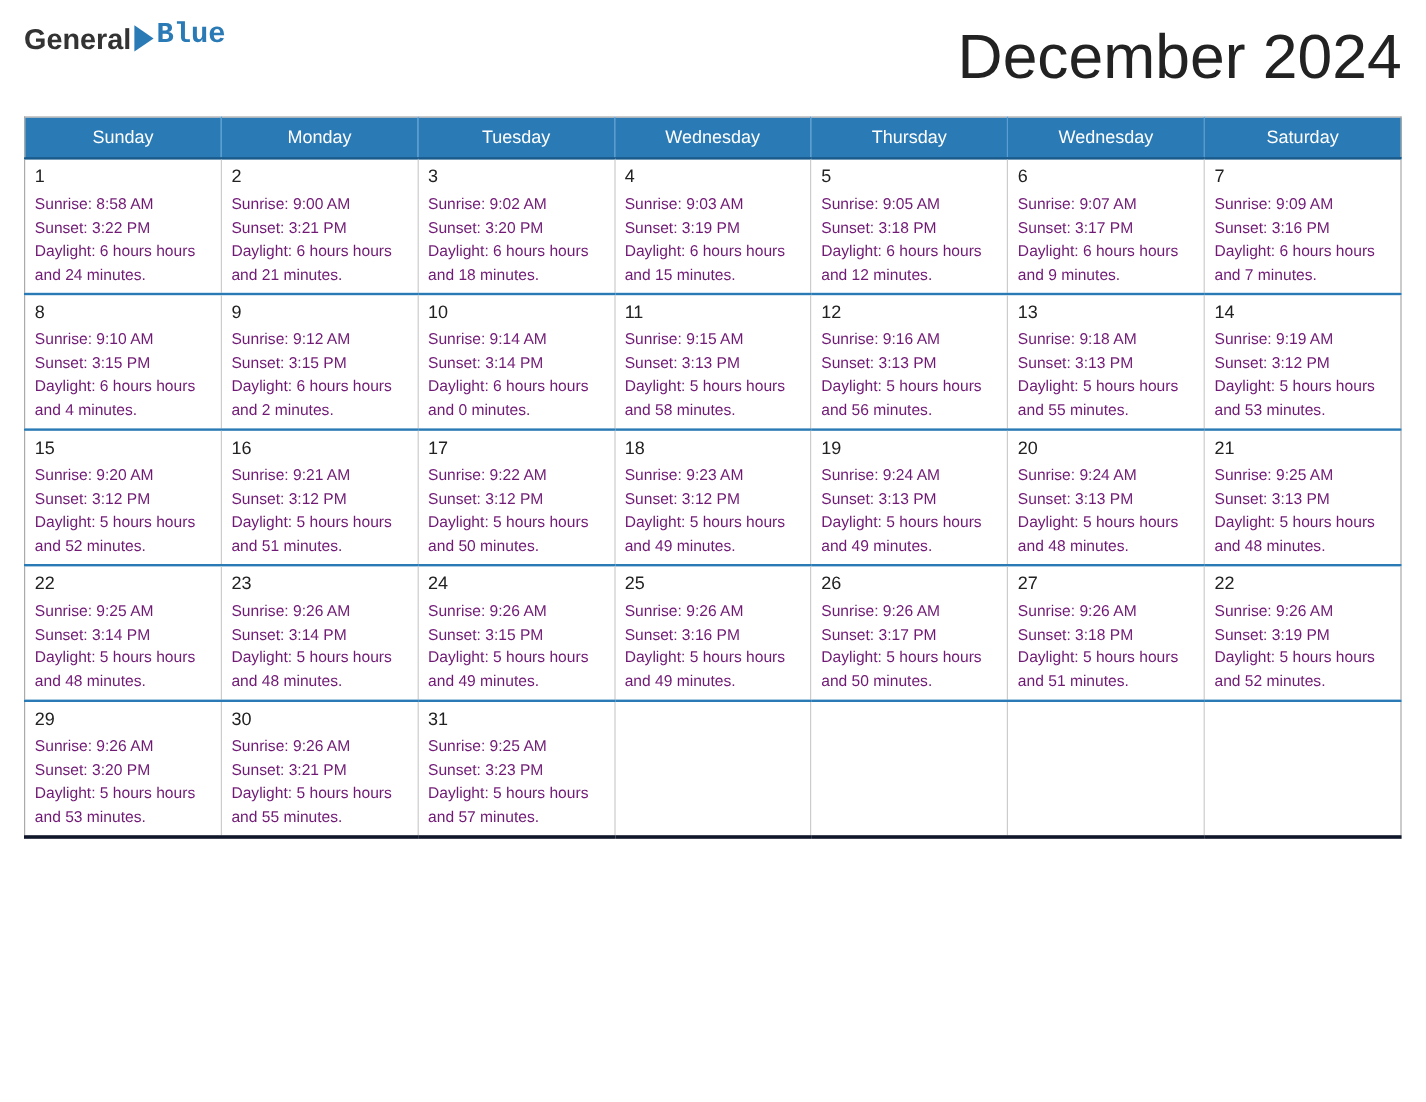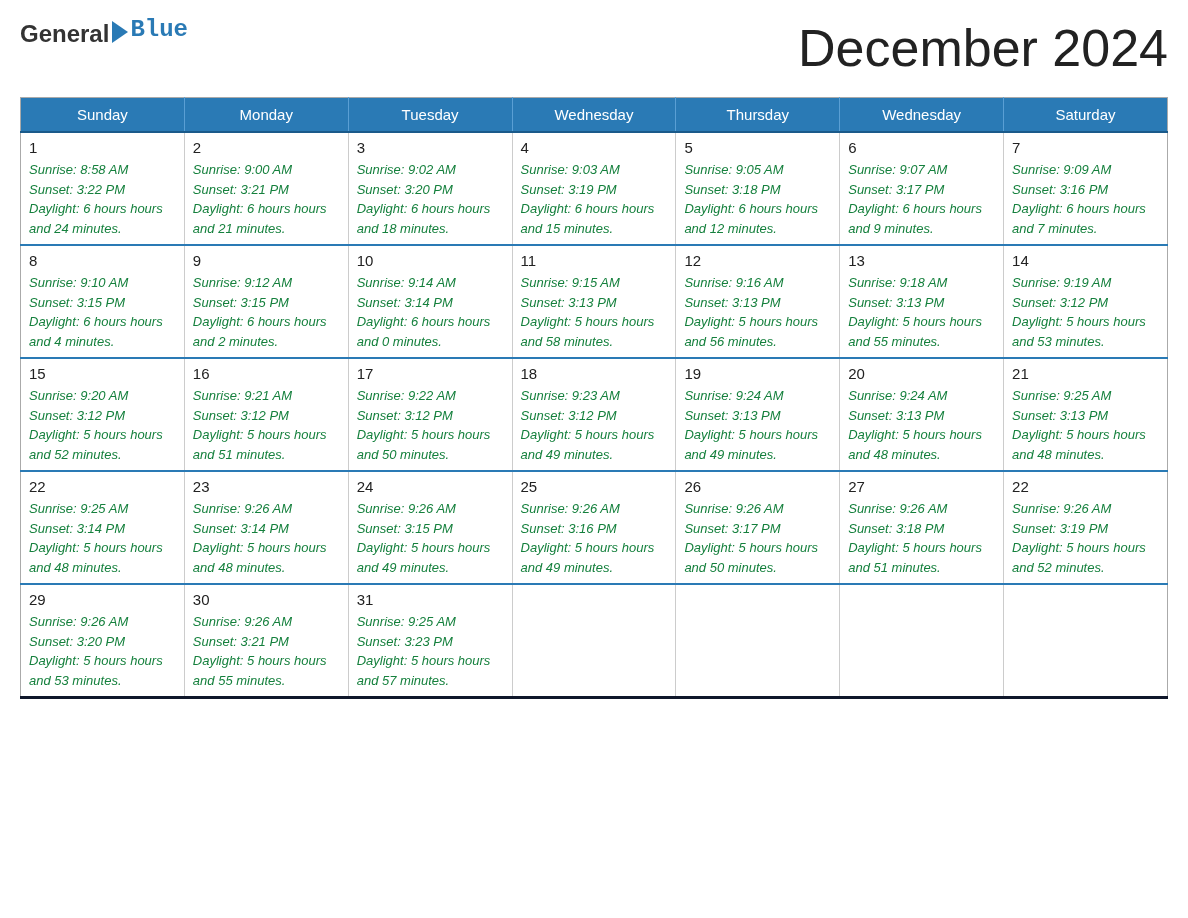--- a/index.html
+++ b/index.html
@@ -67,22 +67,21 @@
     .day-num {
       font-size: 15px;
       font-weight: normal;
       display: block;
       margin-bottom: 4px;
       color: #222;
     }
     .day-info {
       font-size: 13px;
       line-height: 1.5;
-      color: #15803d;
-      font-style: italic;
+      color: #701a75;
     }
     .empty-cell {
       background: #fff;
     }
     .logo-container {
       display: flex;
       flex-direction: row;
       align-items: flex-start;
     }
     .logo-line1 {

